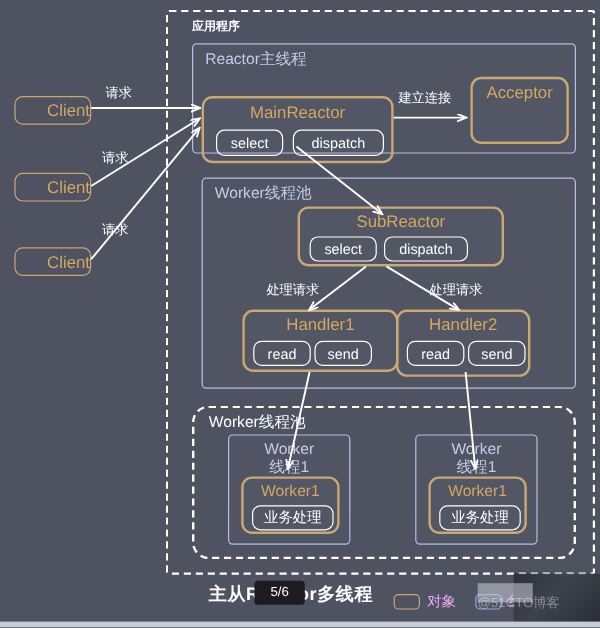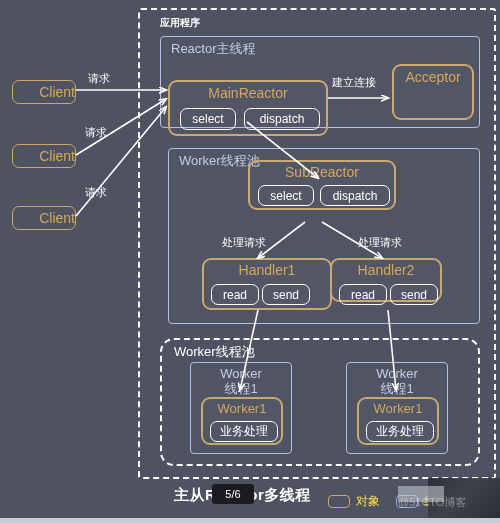--- a/index.html
+++ b/index.html
@@ -100,21 +100,21 @@
     background:#1c1c20;color:#ffffff;
     font-size:11px;display:flex;align-items:center;justify-content:center;
     z-index:8;
   }
 
   
   #legend{position:absolute;left:328px;top:492px;height:18px;display:flex;align-items:center;gap:6px;z-index:6;}
   .lg-swatch{width:22px;height:13px;border-radius:4px;box-sizing:border-box;}
   .lg-swatch.gold{border:1.6px solid #c9a871;}
   .lg-swatch.blue{border:1.6px solid #8fa8e8;}
-  .lg-text{color:#fde047;font-size:12px;white-space:nowrap;}
+  .lg-text{color:#f0abfc;font-size:12px;white-space:nowrap;}
 
   
   #watermark{
     position:absolute;left:398px;top:495px;
     color:rgba(255,255,255,0.38);font-size:11px;
     white-space:nowrap;z-index:7;
   }
   #wm-block{
     position:absolute;left:428px;top:478px;width:72px;height:42px;
     background:linear-gradient(135deg,#2a2d36 0%,#3c4049 45%,#262931 100%);
@@ -189,36 +189,36 @@
   <div class="lbl" style="left:332px;top:76px;">建立连接</div>
 
   <div class="box obj" style="left:392px;top:64px;width:82px;height:56px;z-index:3;">
     <div class="title" style="margin-top:3px;">Acceptor</div>
   </div>
 
   <div class="box thr" style="left:168px;top:148px;width:312px;height:176px;z-index:2;">
     <div class="title" style="position:absolute;left:10px;top:4px;">Worker线程池</div>
   </div>
 
-  <div class="box obj" style="left:248px;top:160px;width:148px;height:50px;z-index:3;">
+  <div class="box obj" style="left:248px;top:172px;width:172px;height:50px;z-index:3;">
     <div class="title" style="margin-top:2px;">SubReactor</div>
     <div class="pill" style="left:8px;top:23px;width:56px;height:21px;">select</div>
     <div class="pill" style="left:70px;top:23px;width:70px;height:21px;">dispatch</div>
   </div>
 
   <div class="lbl" style="left:222px;top:236px;">处理请求</div>
   <div class="lbl" style="left:358px;top:236px;">处理请求</div>
 
   <div class="box obj" style="left:202px;top:258px;width:130px;height:52px;z-index:3;">
     <div class="title" style="margin-top:2px;">Handler1</div>
     <div class="pill" style="left:7px;top:24px;width:48px;height:21px;">read</div>
     <div class="pill" style="left:58px;top:24px;width:48px;height:21px;">send</div>
   </div>
 
-  <div class="box obj" style="left:330px;top:258px;width:112px;height:44px;z-index:3;">
+  <div class="box obj" style="left:330px;top:258px;width:112px;height:56px;z-index:3;">
     <div class="title" style="margin-top:2px;">Handler2</div>
     <div class="pill" style="left:7px;top:24px;width:48px;height:21px;">read</div>
     <div class="pill" style="left:58px;top:24px;width:48px;height:21px;">send</div>
   </div>
 
   <div class="box dash round" style="left:160px;top:338px;width:320px;height:128px;z-index:2;">
     <div class="title" style="position:absolute;left:12px;top:4px;">Worker线程池</div>
   </div>
 
   <div class="box thr" style="left:190px;top:362px;width:102px;height:92px;z-index:3;">

